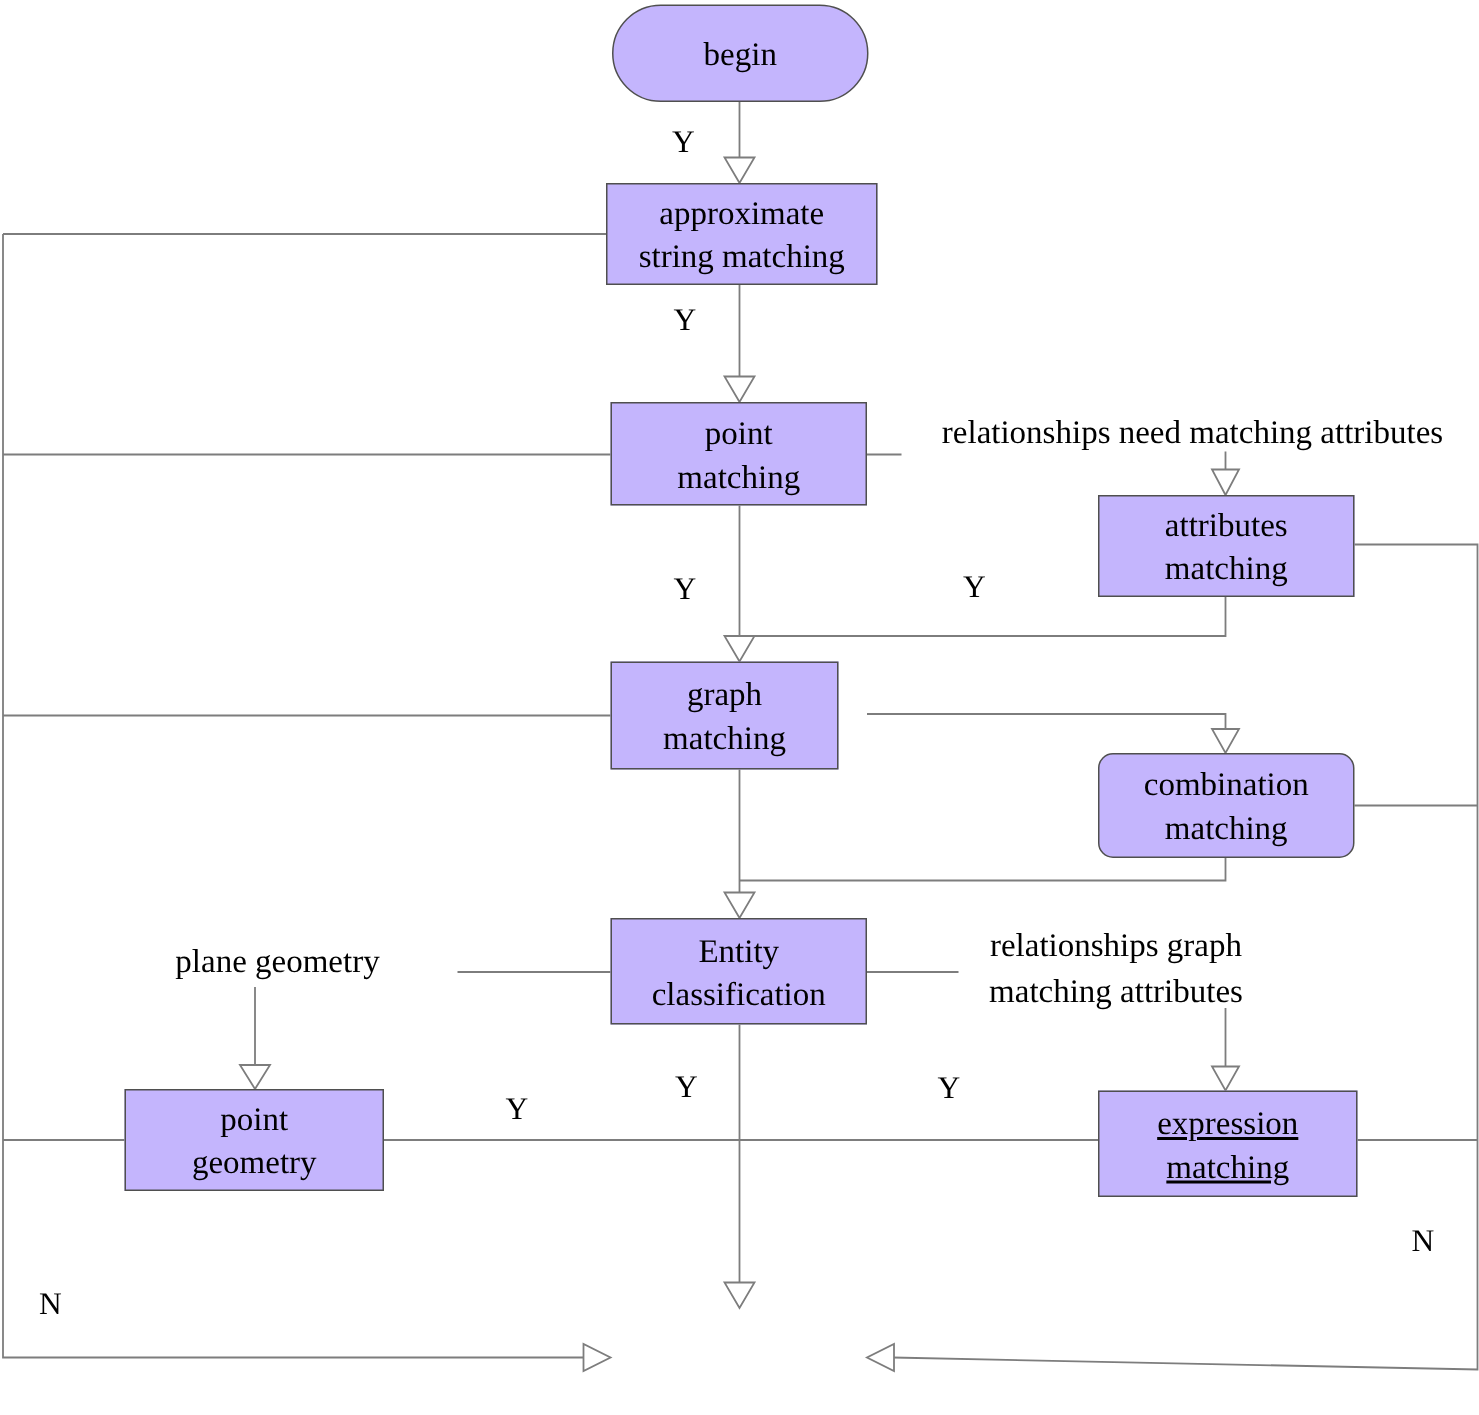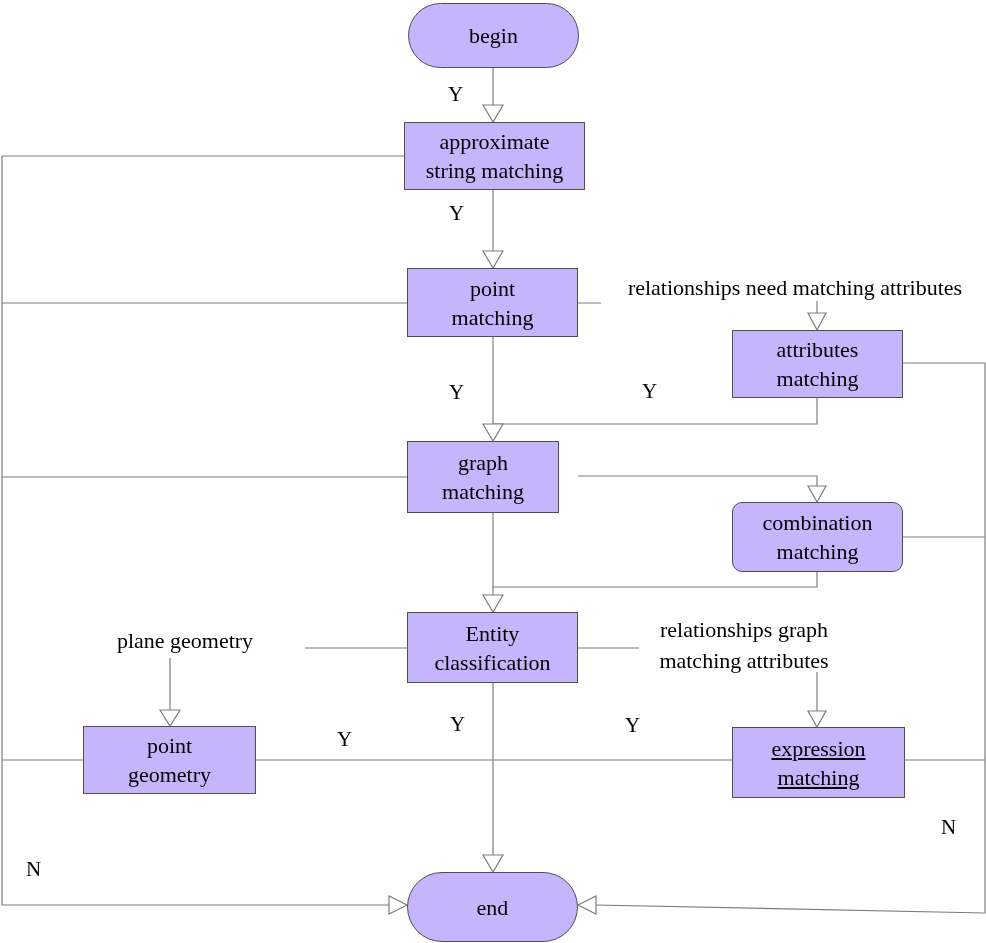--- a/index.html
+++ b/index.html
@@ -105,21 +105,20 @@
   <div class="node" id="n-graph">graph
 matching</div>
   <div class="node" id="n-combination">combination
 matching</div>
   <div class="node" id="n-entity">Entity
 classification</div>
   <div class="node" id="n-point">point
 geometry</div>
   <div class="node" id="n-expression">expression
 matching</div>
-  <div class="node stadium" id="n-end">end</div>
 
   <div class="annot" id="a-rel-top">relationships need matching attributes</div>
   <div class="annot" id="a-rel-mid">relationships graph
 matching attributes</div>
   <div class="annot" id="a-plane">plane geometry</div>
 
   <div class="edge-label" id="l-y1">Y</div>
   <div class="edge-label" id="l-y2">Y</div>
   <div class="edge-label" id="l-y3">Y</div>
   <div class="edge-label" id="l-y4">Y</div>

